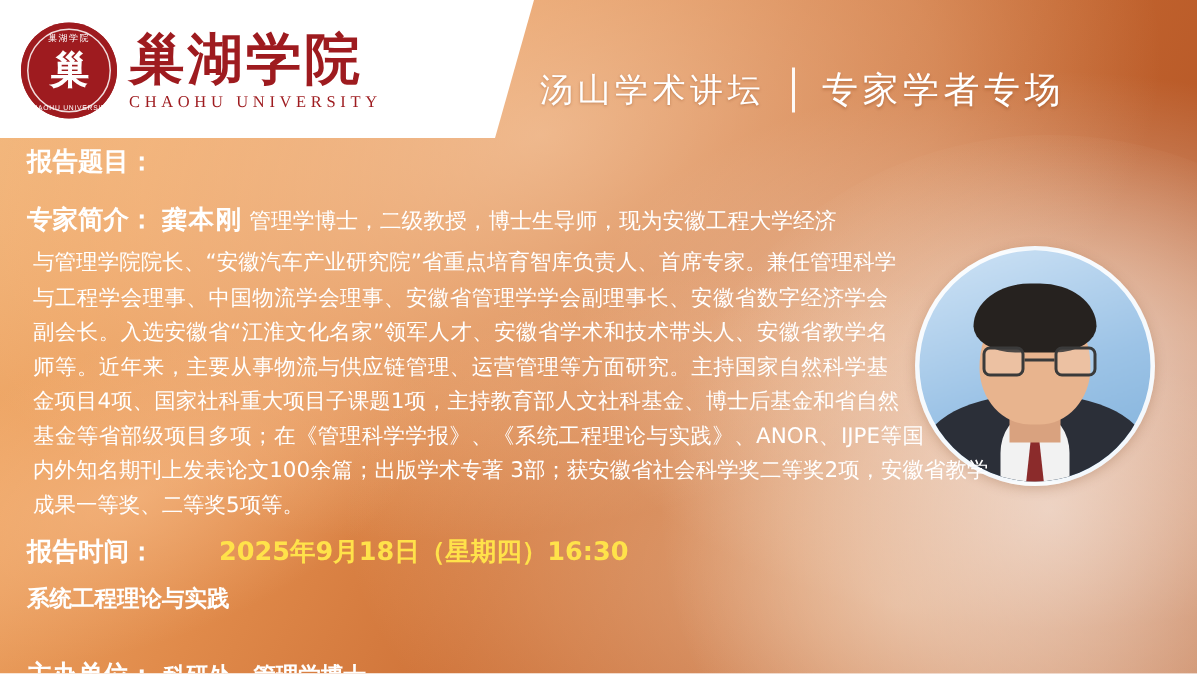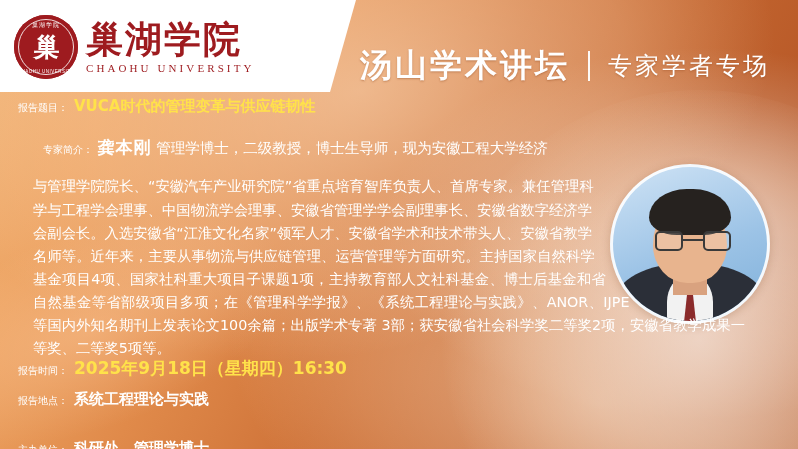--- a/index.html
+++ b/index.html
@@ -134,22 +134,22 @@
 
   
   .forum {
     position: absolute;
     left: 360px; top: 44px;
     display: flex;
     align-items: center;
     color: #ffffff;
   }
   .forum-main {
-    font-size: 32px;
-    font-weight: bold;
+    font-size: 22px;
+    font-weight: normal;
     letter-spacing: 3px;
     font-family: "DejaVu Serif", "Liberation Serif", serif;
     text-shadow: 0 1px 2px rgba(120,50,10,0.35);
     text-align: right;
   }
   .forum-div {
     width: 2px;
     height: 30px;
     background: #ffffff;
     margin: 0 18px;
@@ -165,48 +165,48 @@
   
   .row {
     position: absolute;
     color: #ffffff;
     font-size: 14.5px;
     line-height: 1.55;
     font-family: "DejaVu Sans", "Liberation Sans", sans-serif;
   }
   .label {
     color: #ffffff;
-    font-weight: normal;
-    font-size: 10px;
+    font-weight: bold;
+    font-size: 17px;
     text-align: center;
   }
   .yellow {
     color: #ffe24a;
     font-weight: bold;
   }
   .topic {
     left: 18px; top: 95px;
     display: flex;
     align-items: baseline;
   }
   .topic .val { margin-left: 6px; font-size: 15px; }
 
   .bio {
     left: 18px; top: 134px;
     width: 742px;
   }
-  .bio .first-line { margin-bottom: 2px; margin-left: 25px; }
+  .bio .first-line { margin-bottom: 2px; }
   .bio .name {
     color: #ffffff;
     font-weight: bold;
     font-size: 17px;
     letter-spacing: 1px;
   }
   .bio p {
-    margin: 15px;
+    margin: 4px;
     text-align: justify;
     font-size: 14.3px;
     line-height: 1.62;
     color: #ffffff;
   }
   .bio-wrap {
     
   }
   .portrait {
     position: absolute;
@@ -284,21 +284,21 @@
   }
 
   .info {
     position: absolute;
     left: 18px;
     display: flex;
     align-items: baseline;
   }
   .info .label { margin-right: 6px; }
   .info .val { font-size: 15px; }
-  .r-time { top: 355px; }
+  .r-time { top: 355px; gap: 37px; }
   .r-place { top: 388px; }
   .r-org { top: 437px; }
   .r-time .val { color: #ffe24a; font-weight: bold; font-size: 17px; }
   .r-place .val { color: #ffffff; font-weight: bold; }
   .r-org .val { color: #ffffff; font-weight: bold; }
 </style>
 </head>
 <body>
 
 <div class="poster">
@@ -323,21 +323,20 @@
   </div>
 
   <div class="forum">
     <div class="forum-main">汤山学术讲坛</div>
     <div class="forum-div"></div>
     <div class="forum-sub">专家学者专场</div>
   </div>
 
   <div class="row topic">
     <span class="label">报告题目：</span>
-    <span class="val yellow">VUCA时代的管理变革与供应链韧性</span>
   </div>
 
   <div class="portrait">
     <div class="p-body"></div>
     <div class="p-shirt"></div>
     <div class="p-tie"></div>
     <div class="p-neck"></div>
     <div class="p-head"></div>
     <div class="p-hair"></div>
     <div class="p-glass-l"></div>
@@ -355,20 +354,19 @@
       </div>
       <p>与管理学院院长、“安徽汽车产业研究院”省重点培育智库负责人、首席专家。兼任管理科学与工程学会理事、中国物流学会理事、安徽省管理学学会副理事长、安徽省数字经济学会副会长。入选安徽省“江淮文化名家”领军人才、安徽省学术和技术带头人、安徽省教学名师等。近年来，主要从事物流与供应链管理、运营管理等方面研究。主持国家自然科学基金项目4项、国家社科重大项目子课题1项，主持教育部人文社科基金、博士后基金和省自然基金等省部级项目多项；在《管理科学学报》、《系统工程理论与实践》、ANOR、IJPE等国内外知名期刊上发表论文100余篇；出版学术专著 3部；获安徽省社会科学奖二等奖2项，安徽省教学成果一等奖、二等奖5项等。</p>
     </div>
   </div>
 
   <div class="row info r-time">
     <span class="label">报告时间：</span>
     <span class="val">2025年9月18日（星期四）16:30</span>
   </div>
   <div class="row info r-place">
-    <span class="label">报告地点：</span>
     <span class="val">系统工程理论与实践</span>
   </div>
   <div class="row info r-org">
     <span class="label">主办单位：</span>
     <span class="val">科研处、管理学博士</span>
   </div>
 </div>
 
 </body></html>

